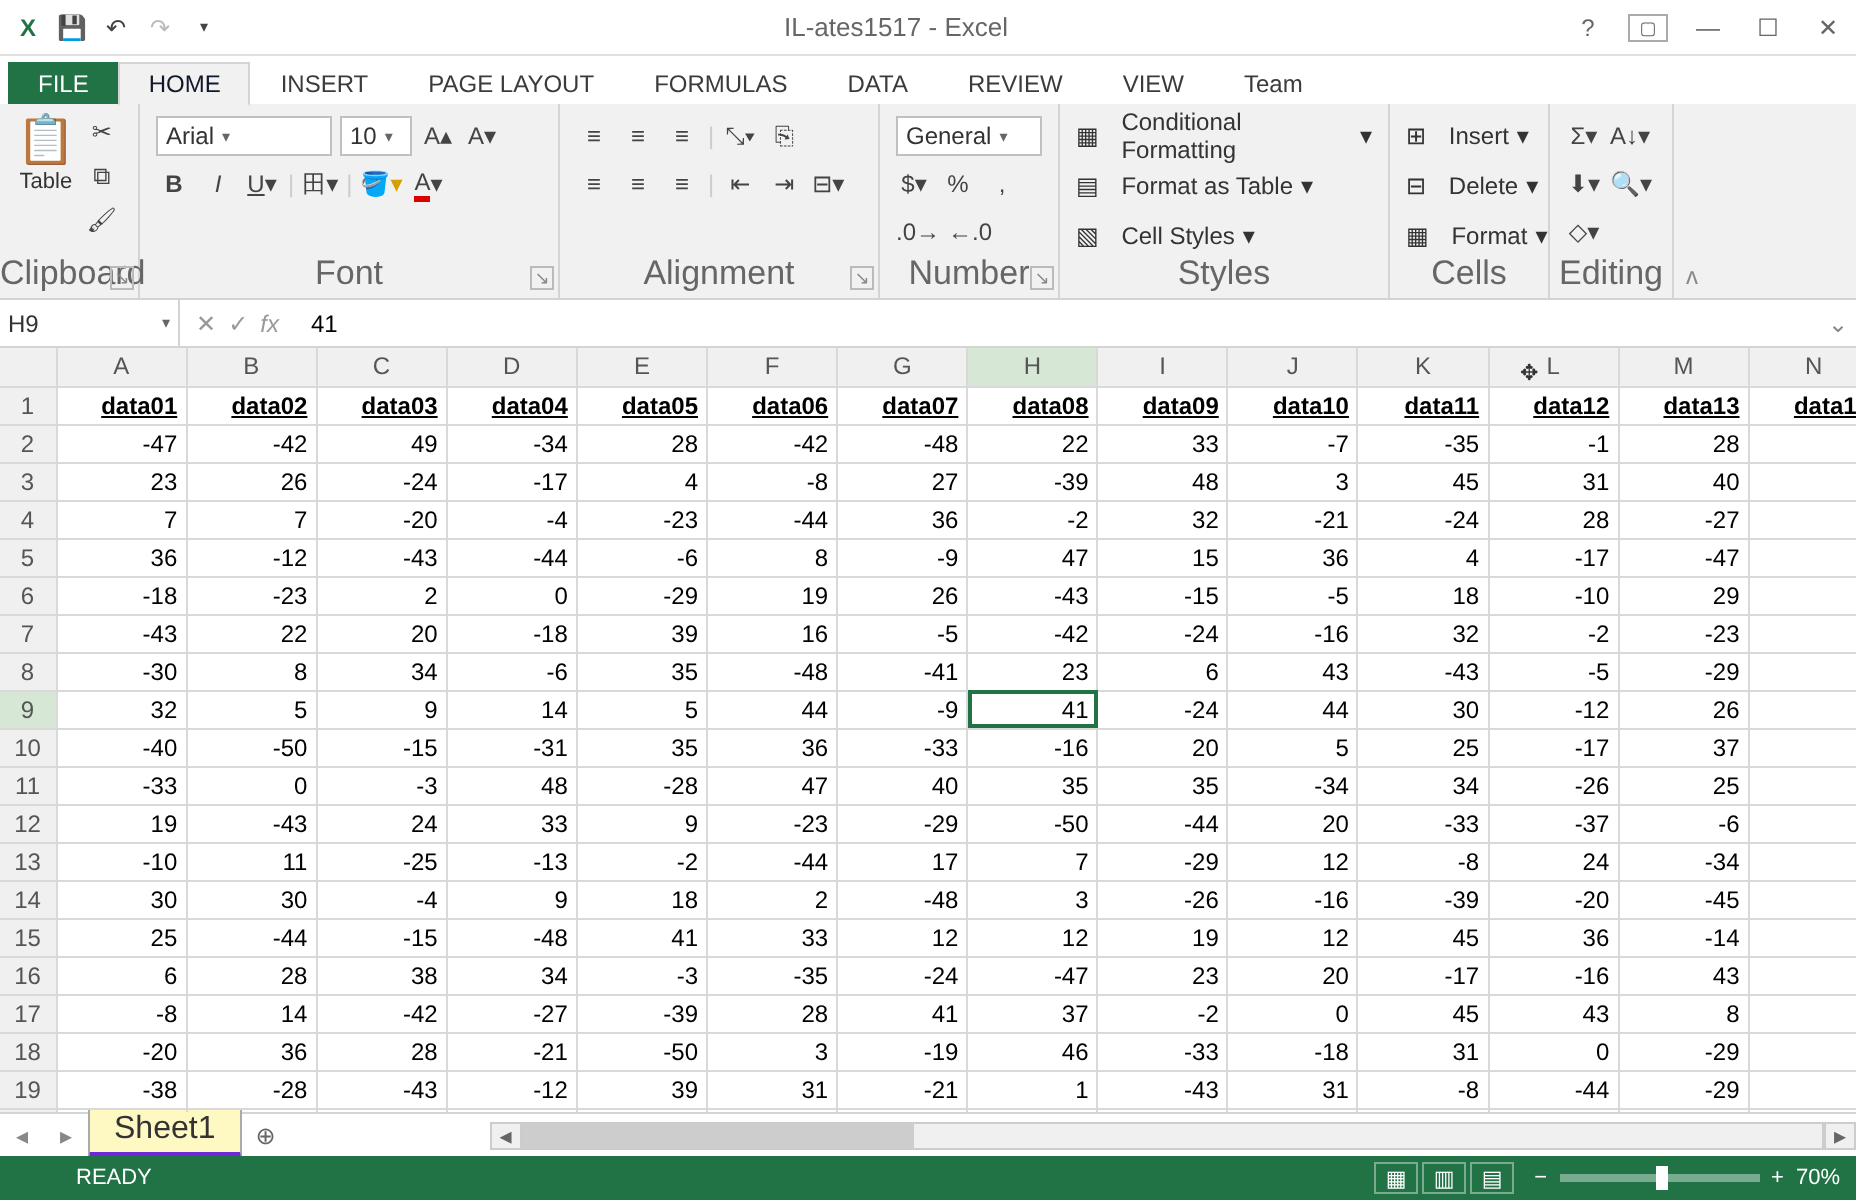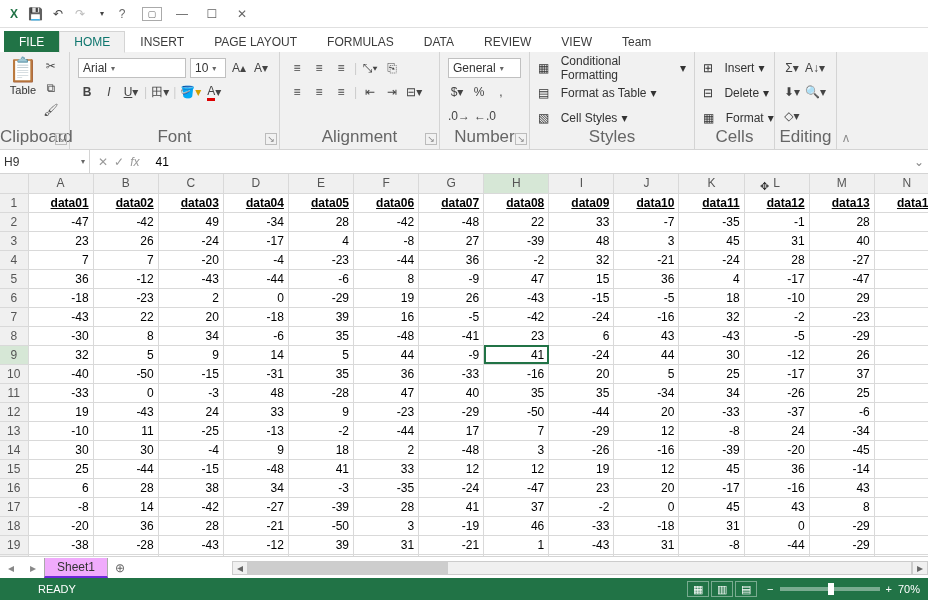--- a/index.html
+++ b/index.html
@@ -10,21 +10,21 @@
 .titlebar .qat { display:flex; gap:2px; align-items:center; }
 .titlebar .qat .qbtn { width:20px; height:20px; display:flex; align-items:center; justify-content:center; color:#444; }
 .titlebar .title { flex:1; text-align:center; color:#666; font-size:13px;}
 .titlebar .winbtns { display:flex; gap:10px; align-items:center; color:#666; }
 .titlebar .winbtns span { width:20px; text-align:center;}
 
 
 .tabs { height: 24px; display:flex; align-items:flex-end; background:#fff; padding-left:4px;}
 .tab { padding: 3px 14px; font-size:12px; color:#3b3b3b; text-transform:uppercase; border:1px solid transparent; border-bottom:none;}
 .tab.file { background:#217346; color:#fff; }
-.tab.active { border-color:#d4d4d4; border-bottom:1px solid #f1f1f1; color:#0f766e; position:relative; top:1px; background:#f1f1f1;}
+.tab.active { border-color:#d4d4d4; border-bottom:1px solid #f1f1f1; color:#0f172a; position:relative; top:1px; background:#f1f1f1;}
 .tab.team { text-transform:none; }
 
 
 .ribbon { background:#f1f1f1; border-bottom:1px solid #d4d4d4; display:flex; height: 98px; }
 .group { border-right:1px solid #d4d4d4; padding: 4px 8px 0 8px; display:flex; flex-direction:column; position:relative;}
 .group .label { text-align:center; font-size:17px; color:#666; position:absolute; bottom:2px; left:0; right:0;}
 .group .ctrl-row { display:flex; align-items:center; gap:4px; height:24px;}
 .group .body { flex:1; }
 .btn { display:flex; align-items:center; justify-content:center; min-width:18px; height:20px; color:#444; font-size:12px;}
 .dropdown { display:inline-flex; align-items:center; border:1px solid #c0c0c0; background:#fff; height:20px; padding:0 4px; font-size:12px;}
@@ -48,21 +48,21 @@
 th.rowhead.sel { background:#d6e7d6; }
 th.corner { background:#f0f0f0; border-left:none; border-top:none; width:28px;}
 td { text-align:right; color:#000;}
 td.sel { outline:2px solid #217346; outline-offset:-2px;}
 td.header { font-weight:bold;text-decoration:underline;}
 col.datacol { width: 65px; }
 
 
 .sheettabs { height: 22px; border-top:1px solid #d4d4d4; display:flex; align-items:center; background:#fff; }
 .sheettabs .navbtn { width:22px; text-align:center; color:#888;}
-.sheettabs .stab { padding:2px 12px; border:1px solid #aaa; border-top:none; border-bottom:2px solid #6d28d9; background:#f0abfc; font-size:12px;}
+.sheettabs .stab { padding:2px 12px; border:1px solid #aaa; border-top:none; border-bottom:6px solid #6d28d9; background:#fef9c3; font-size:16px;}
 .sheettabs .add { width:24px; text-align:center; color:#666;}
 .sheettabs .hscroll { flex:1; display:flex; align-items:center; padding-left:100px;}
 .sheettabs .hscroll .track { height:14px; background:#f0f0f0; border:1px solid #ccc; flex:1; position:relative;}
 .sheettabs .hscroll .thumb { position:absolute; left:0; width:30%; top:0; bottom:0; background:#cdcdcd;}
 .sheettabs .hscroll .arr { width:16px; text-align:center; color:#666; border:1px solid #ccc; height:14px; line-height:12px; background:#f0f0f0;}
 
 
 .statusbar { height:22px; background:#217346; color:#fff; display:flex; align-items:center; padding:0 8px; font-size:11px;}
 .statusbar .left { flex:1;margin-left:30px;}
 .statusbar .views { display:flex; gap:2px; align-items:center;}
@@ -78,20 +78,21 @@
 <body>
 
 <div class="titlebar">
   <div class="qat">
     <span class="qbtn" style="color:#217346;font-weight:bold;">X</span>
     <span class="qbtn" style="color:#3a67b5;">💾</span>
     <span class="qbtn">↶</span>
     <span class="qbtn" style="color:#bbb;">↷</span>
     <span class="qbtn" style="font-size:8px;">▾</span>
   </div>
+  <div class="title">IL-ates1517 - Excel</div>
   <div class="winbtns">
     <span>?</span>
     <span style="border:1px solid #aaa;font-size:9px;line-height:12px;">▢</span>
     <span>—</span>
     <span>☐</span>
     <span>✕</span>
   </div>
 </div>
 
 <div class="tabs">
@@ -120,21 +121,21 @@
         <span class="btn">🖌</span>
       </div>
     </div>
     <div class="label">Clipboard</div>
     <div class="dialog-launch">↘</div>
   </div>
 
   <div class="group" style="width:210px;">
     <div class="body">
       <div class="ctrl-row">
-        <div class="dropdown" style="width:108px;">
+        <div class="dropdown" style="width:88px;">
             <span>Arial</span>
             <span class="arr">▾</span>
           </div>
         <div class="dropdown" style="width:36px;">
             <span>10</span>
             <span class="arr">▾</span>
           </div>
         <span class="btn">A▴</span>
         <span class="btn">A▾</span>
       </div>

